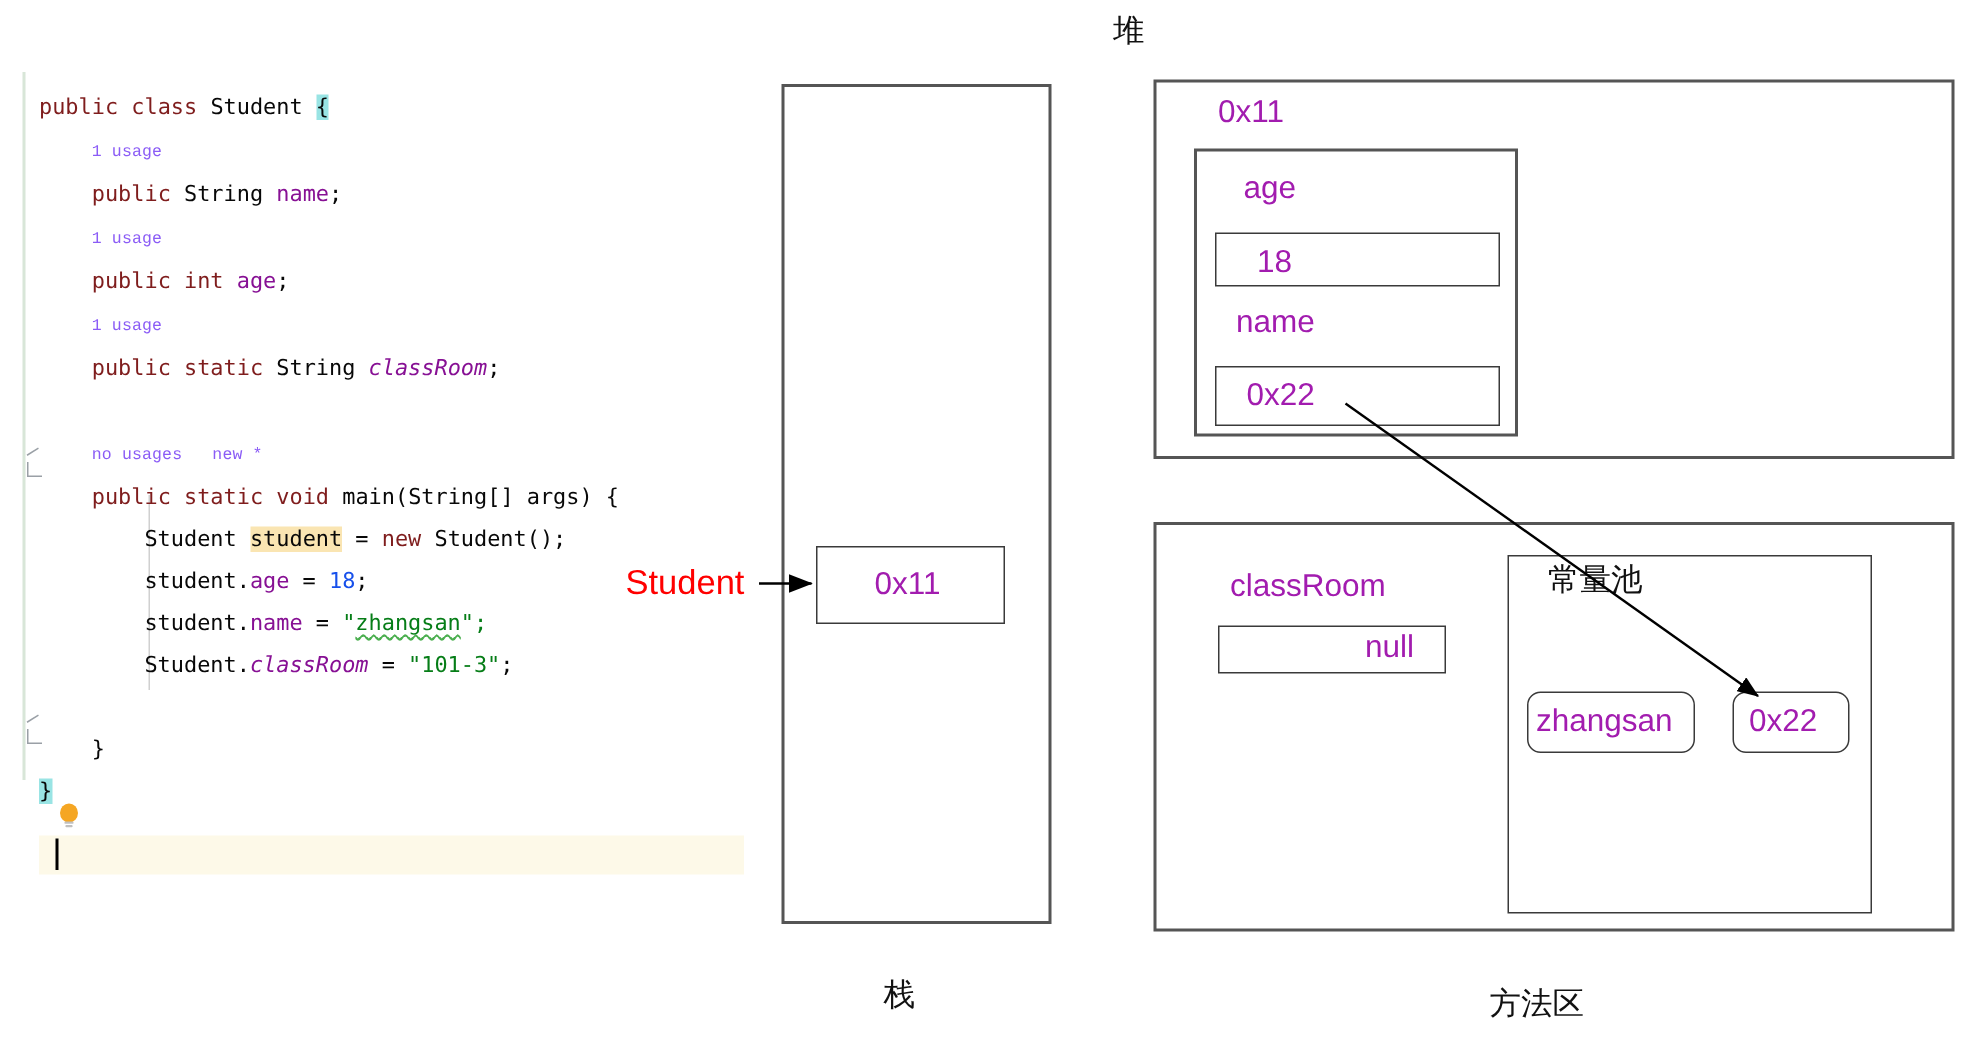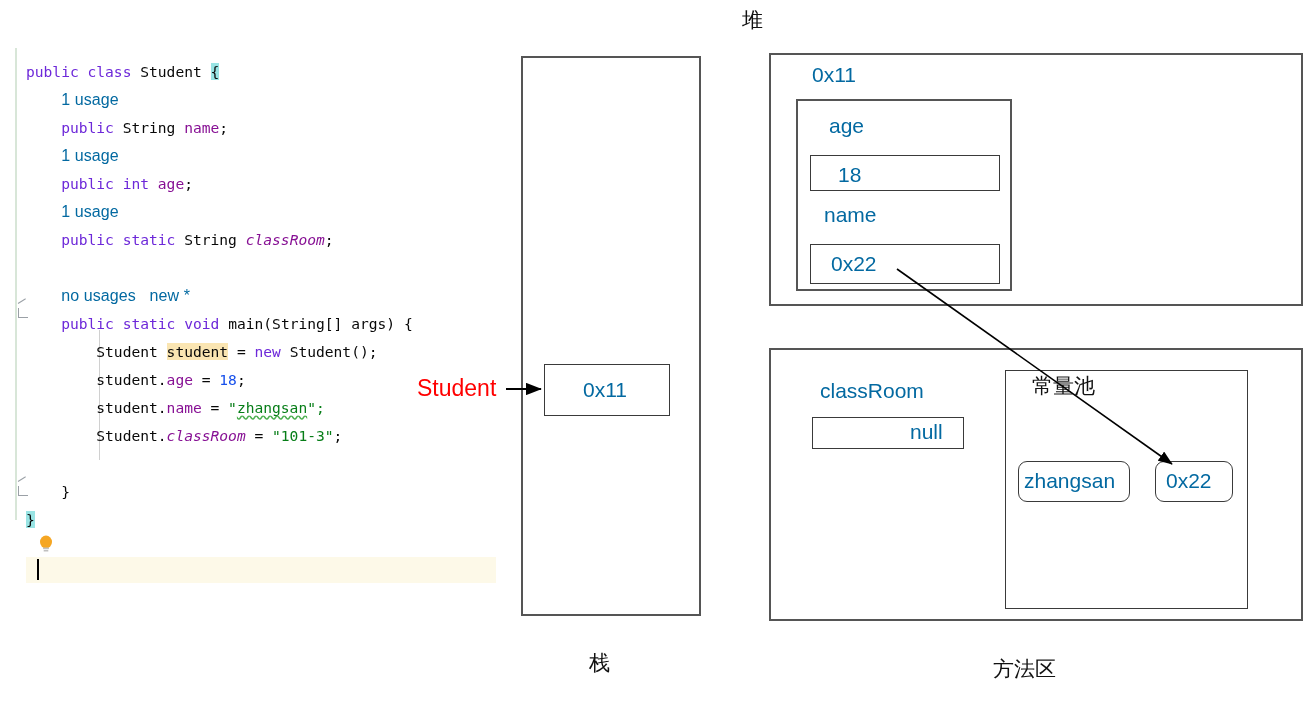--- a/index.html
+++ b/index.html
@@ -73,26 +73,26 @@
     left: 26px;
     top: 10px;
     font-family: "DejaVu Sans Mono", "Liberation Mono", monospace;
     font-size: 14.6px;
     line-height: 28px;
     white-space: pre;
     color: #080808;
     letter-spacing: 0px;
   }
   .hint {
-    font-family: Liberation Sans, sans-serif;
-    font-size: 16px;
-    color: #0369a1;
+    font-family: Liberation Mono, monospace;
+    font-size: 11px;
+    color: #8b5cf6;
     letter-spacing: 0.1px;
   }
-  .kw      { color: #6d28d9; text-align: center; }
+  .kw      { color: #7f1d1d; text-align: center; }
   .type    { color: #080808; }
   .field   { color: #871094; }
   .sfield  { color: #871094; font-style: italic; }
   .str     { color: #067d17; }
   .num     { color: #1750eb; }
   .brace-hl{ background: #99e4e4; }
   .ident-hl{ background: #fae5b2; }
   .typo    {
     text-decoration: underline wavy #4caf50;
     text-decoration-skip-ink: none;
@@ -139,21 +139,21 @@
     position: absolute;
     font-family: "DejaVu Sans", "Liberation Sans", sans-serif;
     font-size: 21px;
     color: #111111;
     white-space: nowrap;
   }
   .boxtext {
     position: absolute;
     font-family: "Liberation Sans", "DejaVu Sans", sans-serif;
     font-size: 21px;
-    color: #0369a1;
+    color: #a21caf;
     white-space: nowrap;
   }
   .red-label {
     position: absolute;
     font-family: "Liberation Sans", "DejaVu Sans", sans-serif;
     font-size: 23px;
     color: #ff0000;
     white-space: nowrap;
   }
   svg.overlay {

